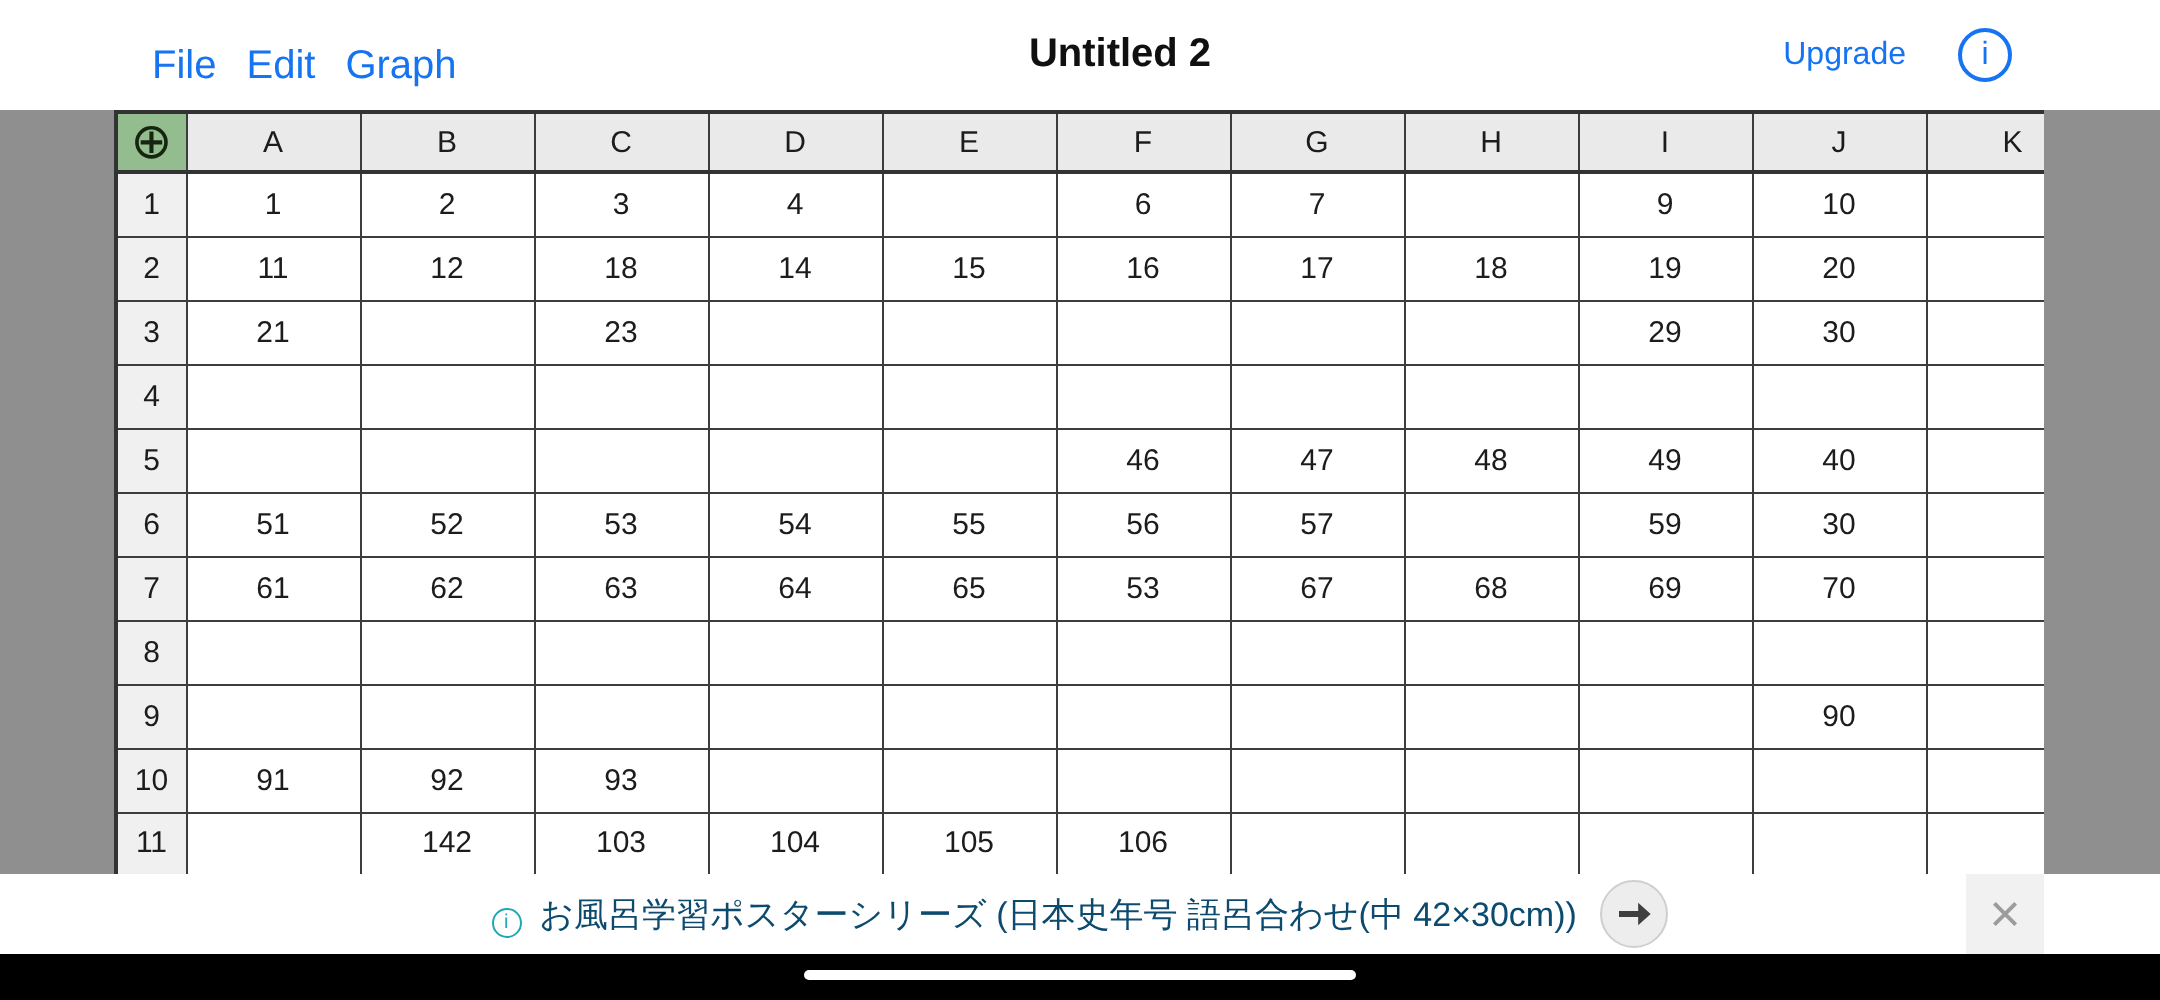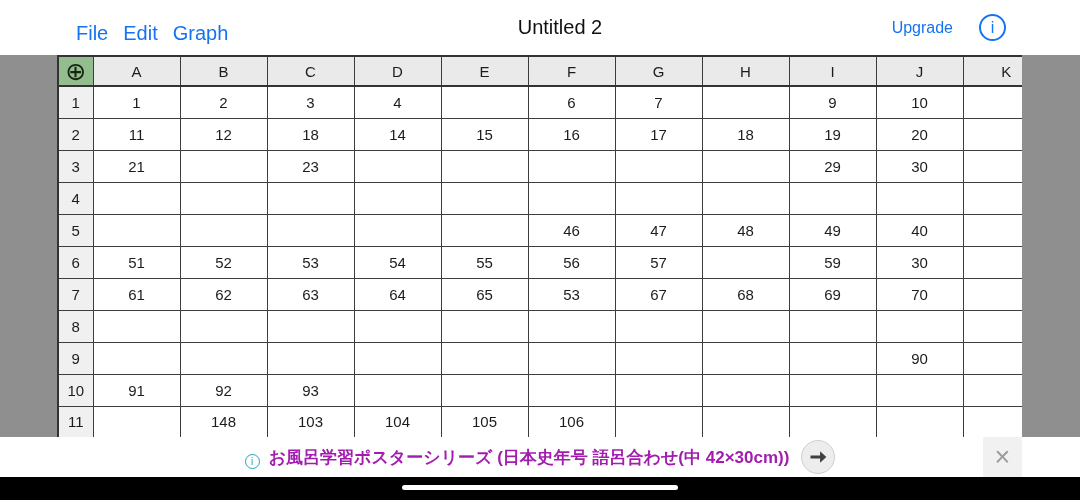--- a/index.html
+++ b/index.html
@@ -12,21 +12,21 @@
   
   .topbar { height: 55px; position: relative; background: #fff; }
   .menu {
     position: absolute; left: 76px; top: 0; height: 66px;
     display: flex; align-items: center; gap: 15px;
     font-size: 20px; color: #1673F1;
   }
   .doc-title {
     position: absolute; left: 0; right: 0; top: 0; height: 55px;
     display: flex; align-items: center; justify-content: center;
-    font-size: 20px; font-weight: 400; color: #101010; pointer-events: none; padding-left: 40px;
+    font-size: 20px; font-weight: 700; color: #101010; pointer-events: none; padding-left: 40px;
   }
   .topright {
     position: absolute; right: 74px; top: 0; height: 55px;
     display: flex; align-items: center; gap: 26px;
   }
   .upgrade { font-size: 16px; color: #1673F1; }
   .info-circle {
     width: 27px; height: 27px; border: 2px solid #1673F1; border-radius: 50%;
     color: #1673F1; display: flex; align-items: center; justify-content: center;
     font-size: 16px;
@@ -56,21 +56,21 @@
     height: 40px; background: #fff; position: relative;
     display: flex; align-items: center; justify-content: center;
   }
   .adlink { display: flex; align-items: center; gap: 9px; }
   .ad-info {
     width: 15px; height: 15px; border: 1.5px solid #1FA7B5; border-radius: 50%;
     color: #1FA7B5; font-size: 10px; line-height: 1;
     display: flex; align-items: center; justify-content: center;
     margin-top: 9px; flex: none;
   }
-  .ad-text { font-size: 17px; font-weight: 700; color: #a21caf; }
+  .ad-text { font-size: 17px; font-weight: 400; color: #0c4a6e; }
   .arrow-btn {
     width: 34px; height: 34px; border-radius: 50%;
     background: #EDEDED; border: 1px solid #CFCFCF;
     display: flex; align-items: center; justify-content: center;
     margin-left: 3px; flex: none;
   }
   .close-btn {
     position: absolute; right: 58px; top: 0; width: 39px; height: 40px;
     background: #F1F1F1; color: #9C9C9C; font-size: 27px; font-weight: 300;
     display: flex; align-items: center; justify-content: center;
@@ -271,21 +271,21 @@
               <td></td>
               <td></td>
               <td></td>
               <td></td>
               <td></td>
               <td></td>
             </tr>
             <tr>
               <th class="rowh">11</th>
               <td></td>
-              <td>148</td>
+              <td>142</td>
               <td>103</td>
               <td>104</td>
               <td>105</td>
               <td>106</td>
               <td></td>
               <td></td>
               <td></td>
               <td></td>
               <td></td>
             </tr>

